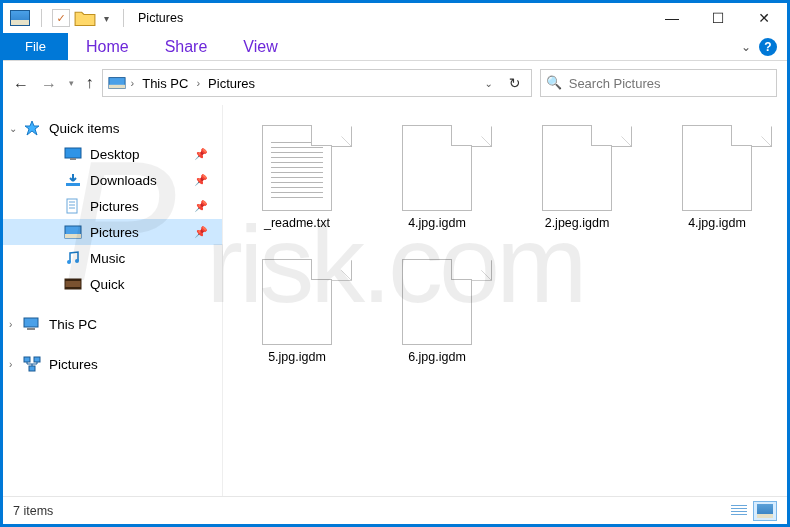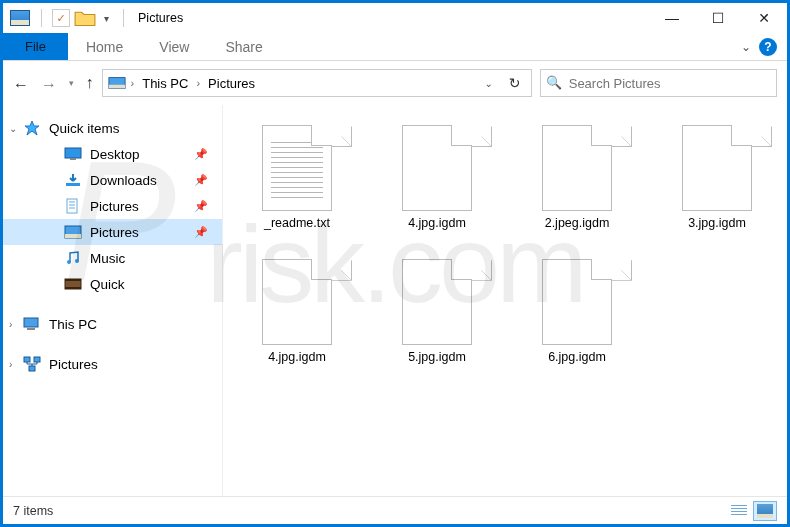--- a/index.html
+++ b/index.html
@@ -13,22 +13,22 @@
   .tb-app::after { content:""; position:absolute; bottom:0; left:0; right:0; height:5px; background:#e7e2c8; }
   .tb-qat { width:18px; height:18px; border:1px solid #ccc; display:flex; align-items:center; justify-content:center; font-size:11px; color:#cc6b2a; }
   .tb-sep { width:1px; height:18px; background:#ccc; margin:0 6px; }
   .tb-chev { font-size:10px; color:#555; padding:0 4px; }
   .tb-title { font-size:12.5px; color:#000; margin-left:4px; }
   .tb-right { margin-left:auto; display:flex; }
   .tb-btn { width:46px; height:30px; display:flex; align-items:center; justify-content:center; font-size:14px; color:#222; font-family: "Segoe UI Symbol", sans-serif; }
 
   
   .ribbonrow { height: 28px; display:flex; align-items:stretch; border-bottom:1px solid #d9d9d9; }
-  .file-tab { background:#0078d7; color:#0f172a; font-size:13px; padding:0 22px; display:flex; align-items:center; }
-  .rtab { font-size:14px; color:#737373; padding:0 18px; display:flex; align-items:center; }
+  .file-tab { background:#0078d7; color:#ffffff; font-size:13px; padding:0 22px; display:flex; align-items:center; }
+  .rtab { font-size:16px; color:#6d28d9; padding:0 18px; display:flex; align-items:center; }
   .rib-right { margin-left:auto; display:flex; align-items:center; gap:8px; padding-right:10px; }
   .rib-chev { font-size:12px; color:#555; }
   .help-icon { width:18px; height:18px; border-radius:50%; background:#0078d7; color:#fff; font-size:12px; display:flex; align-items:center; justify-content:center; font-weight:bold; }
 
   
   .navrow { height:44px; display:flex; align-items:center; padding:6px 10px; gap:8px; }
   .nav-arrows { display:flex; align-items:center; gap:12px; }
   .nav-arrow { font-size:16px; color:#808080; font-family:"Segoe UI Symbol"; }
   .nav-arrow.enabled { color:#303030; }
   .nav-mini { font-size:9px; color:#808080; }
@@ -101,22 +101,22 @@
   <div class="tb-right">
     <div class="tb-btn">—</div>
     <div class="tb-btn">☐</div>
     <div class="tb-btn close">✕</div>
   </div>
 </div>
 
 <div class="ribbonrow">
   <div class="file-tab">File</div>
   <div class="rtab">Home</div>
+  <div class="rtab">Share</div>
   <div class="rtab">View</div>
-  <div class="rtab">Share</div>
   <div class="rib-right">
     <span class="rib-chev">⌄</span>
     <span class="help-icon">?</span>
   </div>
 </div>
 
 <div class="navrow">
   <div class="nav-arrows">
     <span class="nav-arrow enabled">←</span>
     <span class="nav-arrow">→</span>
@@ -269,28 +269,20 @@
             </div>
           </div>
           <div class="fname">2.jpeg.igdm</div>
         </div>
         <div class="item">
           <div class="thumb">
             <div class="page corner">
               <div class="fold"></div>
             </div>
           </div>
-          <div class="fname">3.jpg.igdm</div>
-        </div>
-        <div class="item">
-          <div class="thumb">
-            <div class="page corner">
-              <div class="fold"></div>
-            </div>
-          </div>
           <div class="fname">4.jpg.igdm</div>
         </div>
         <div class="item">
           <div class="thumb">
             <div class="page corner">
               <div class="fold"></div>
             </div>
           </div>
           <div class="fname">5.jpg.igdm</div>
         </div>

